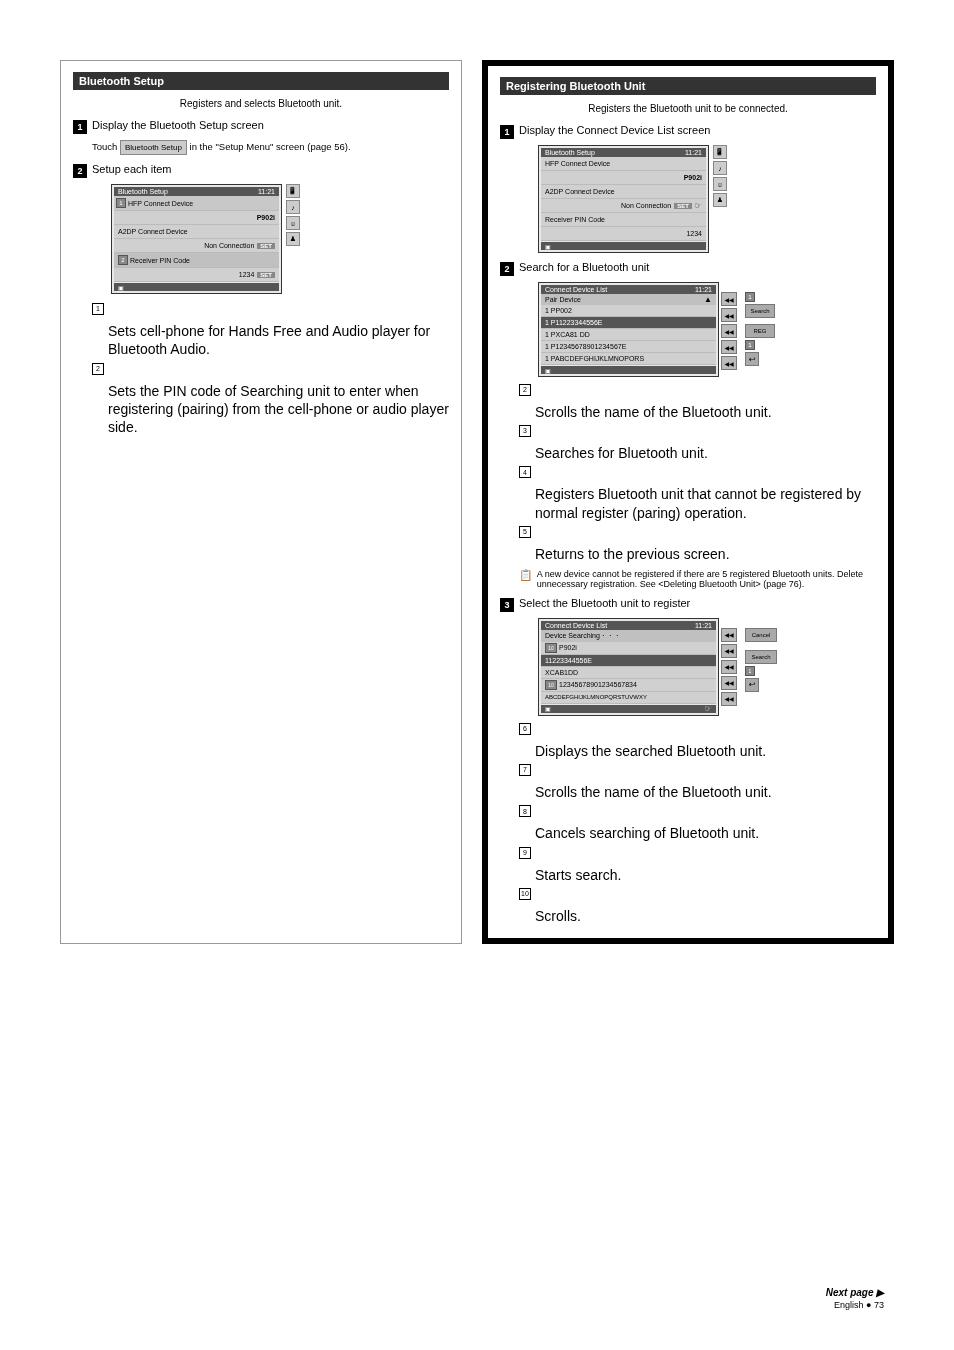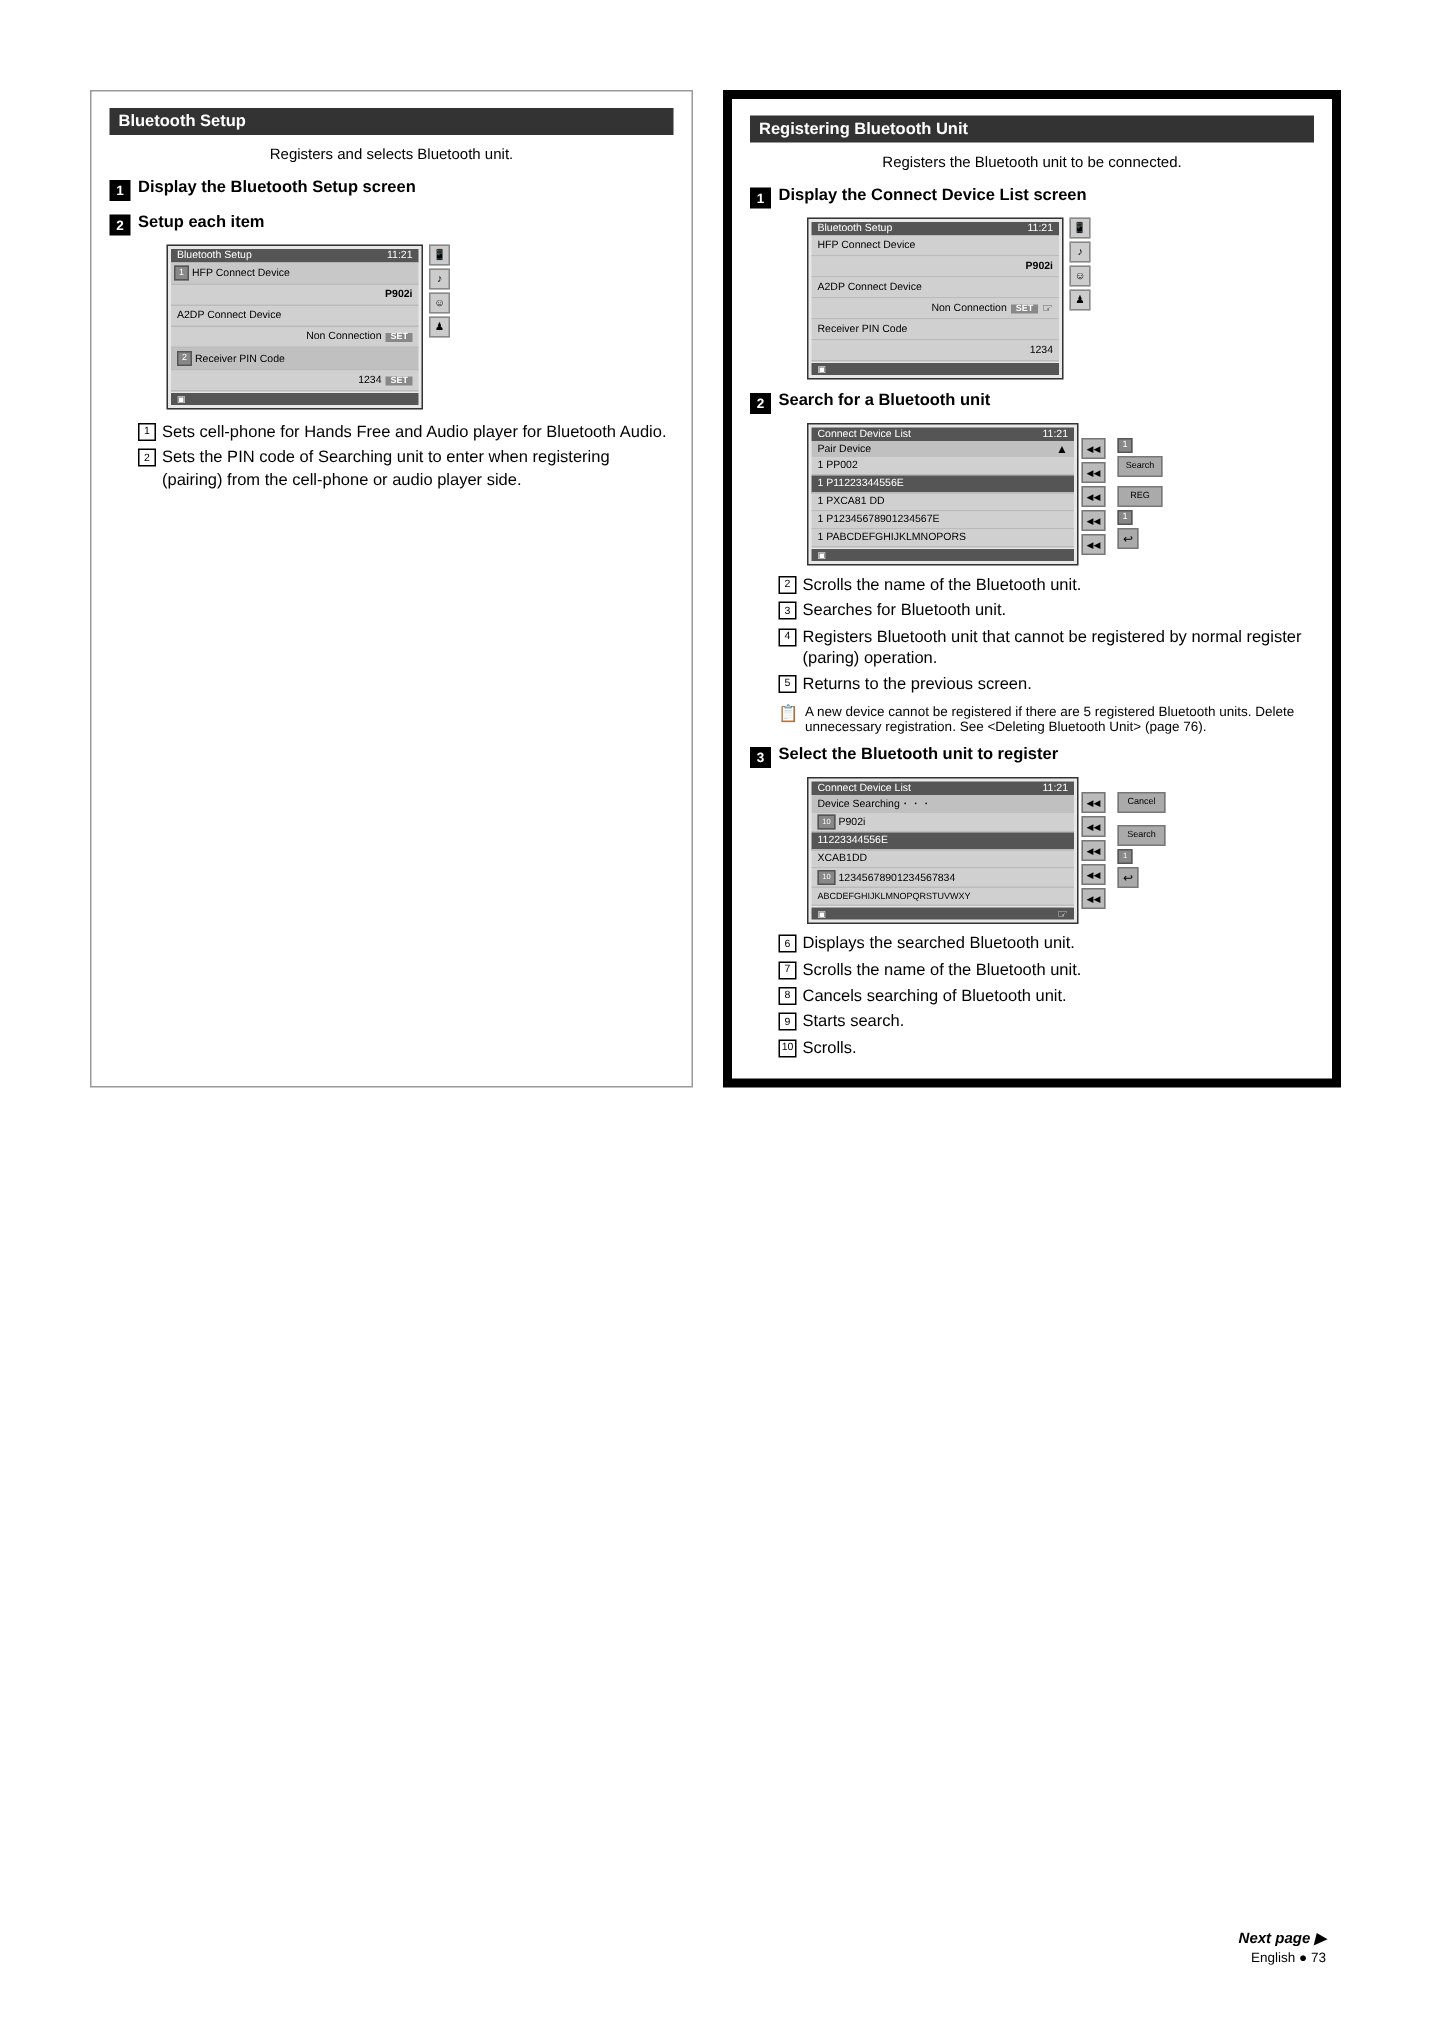--- a/index.html
+++ b/index.html
@@ -161,21 +161,21 @@
       display: flex;
       align-items: center;
       justify-content: center;
       flex-shrink: 0;
       margin-right: 5px;
       margin-top: 1px;
     }
 
     .step-title {
       font-size: 11px;
-      font-weight: bold;
+      font-weight: normal;
       color: #000;
     }
 
     .step-content {
       font-size: 9.5px;
       margin-left: 19px;
       margin-bottom: 8px;
       line-height: 1.4;
     }
 
@@ -273,22 +273,23 @@
       border: 1px solid #000;
       align-items: center;
       justify-content: center;
       font-size: 7px;
       flex-shrink: 0;
       margin-right: 4px;
       margin-top: 1px;
     }
 
     .annotation-text {
-      font-size: 11px;
+      font-size: 14px;
       line-height: 1.3;
+      margin-top: 20px;
     }
 
     .note-box {
       margin-left: 19px;
       margin-top: 4px;
       font-size: 9px;
       display: flex;
       align-items: flex-start;
       gap: 4px;
     }
@@ -342,20 +343,25 @@
   <div class="two-column">
 
     <div class="left-col">
       <div class="section-title">Bluetooth Setup</div>
       <p class="section-intro">Registers and selects Bluetooth unit.</p>
 
       
       <div class="step-header">
         <div class="step-number">1</div>
         <div class="step-title">Display the Bluetooth Setup screen</div>
+      </div>
+      <div class="step-content">
+        <span>Touch</span>
+        <span class="inline-button">Bluetooth Setup</span>
+        <span>in the "Setup Menu" screen (page 56).</span>
       </div>
 
       
       <div class="step-header">
         <div class="step-number">2</div>
         <div class="step-title">Setup each item</div>
       </div>
 
       
       <div style="position:relative; margin-left:19px; margin-bottom:8px; width:190px;">

